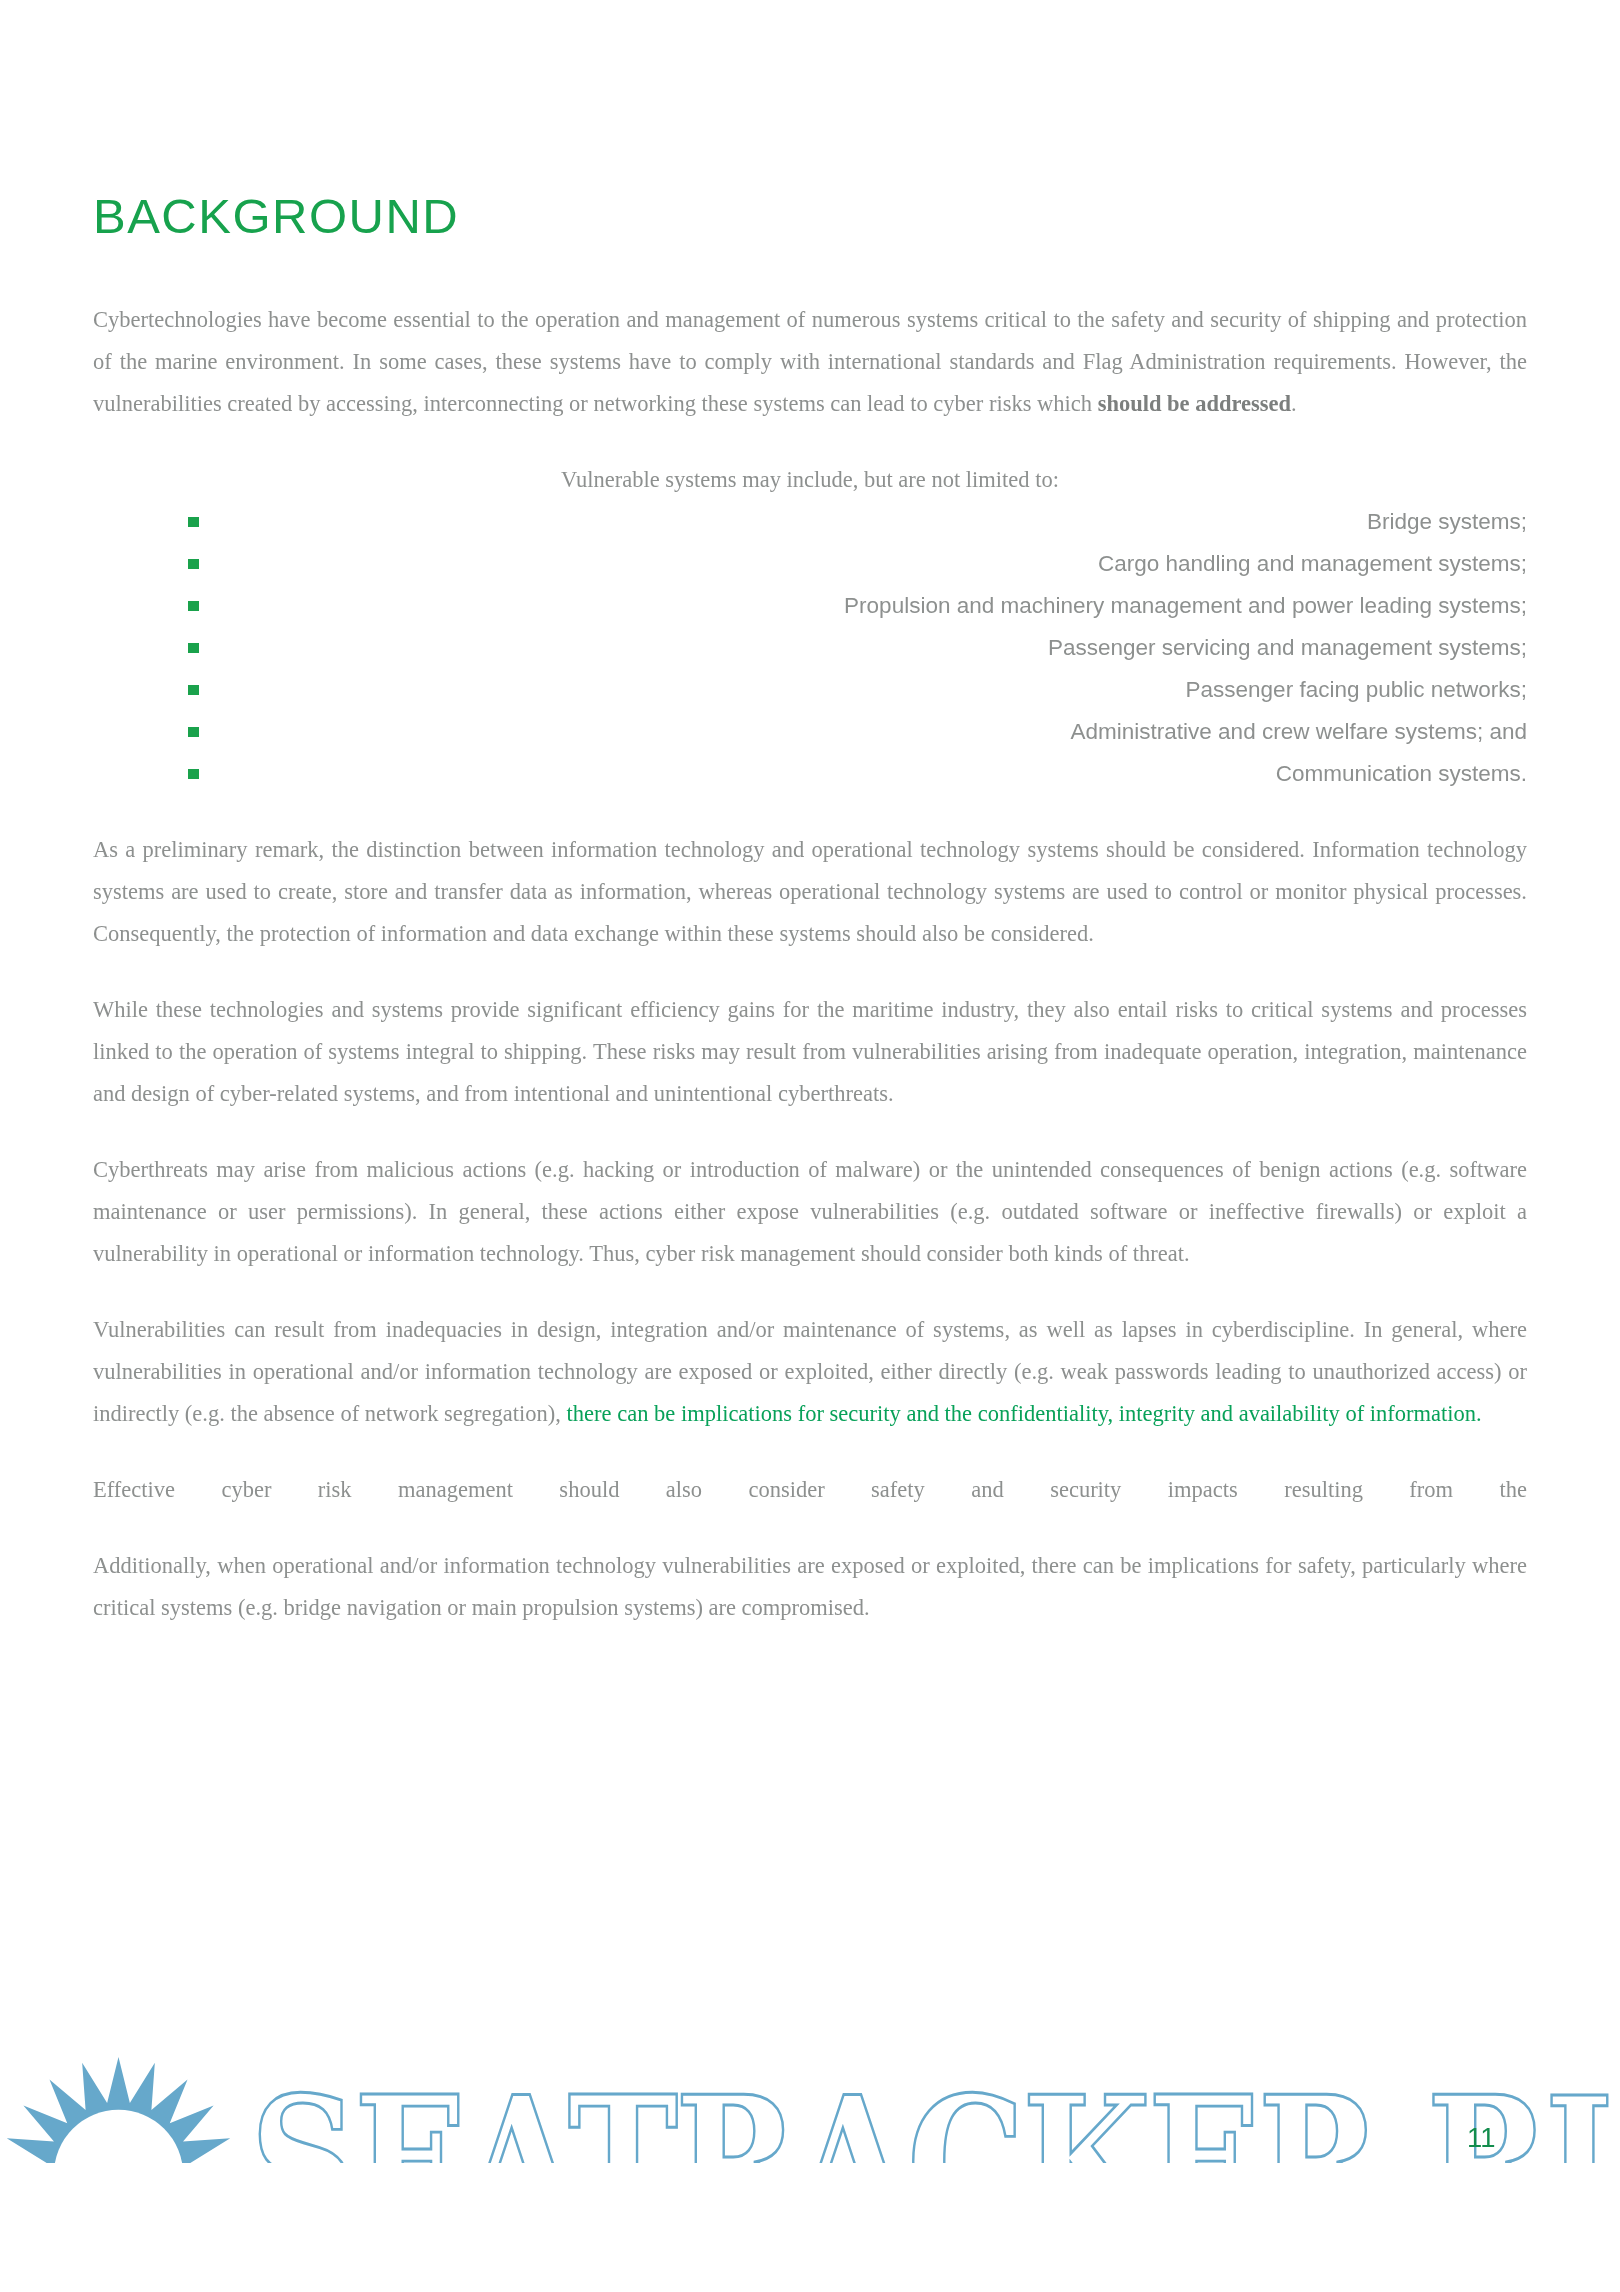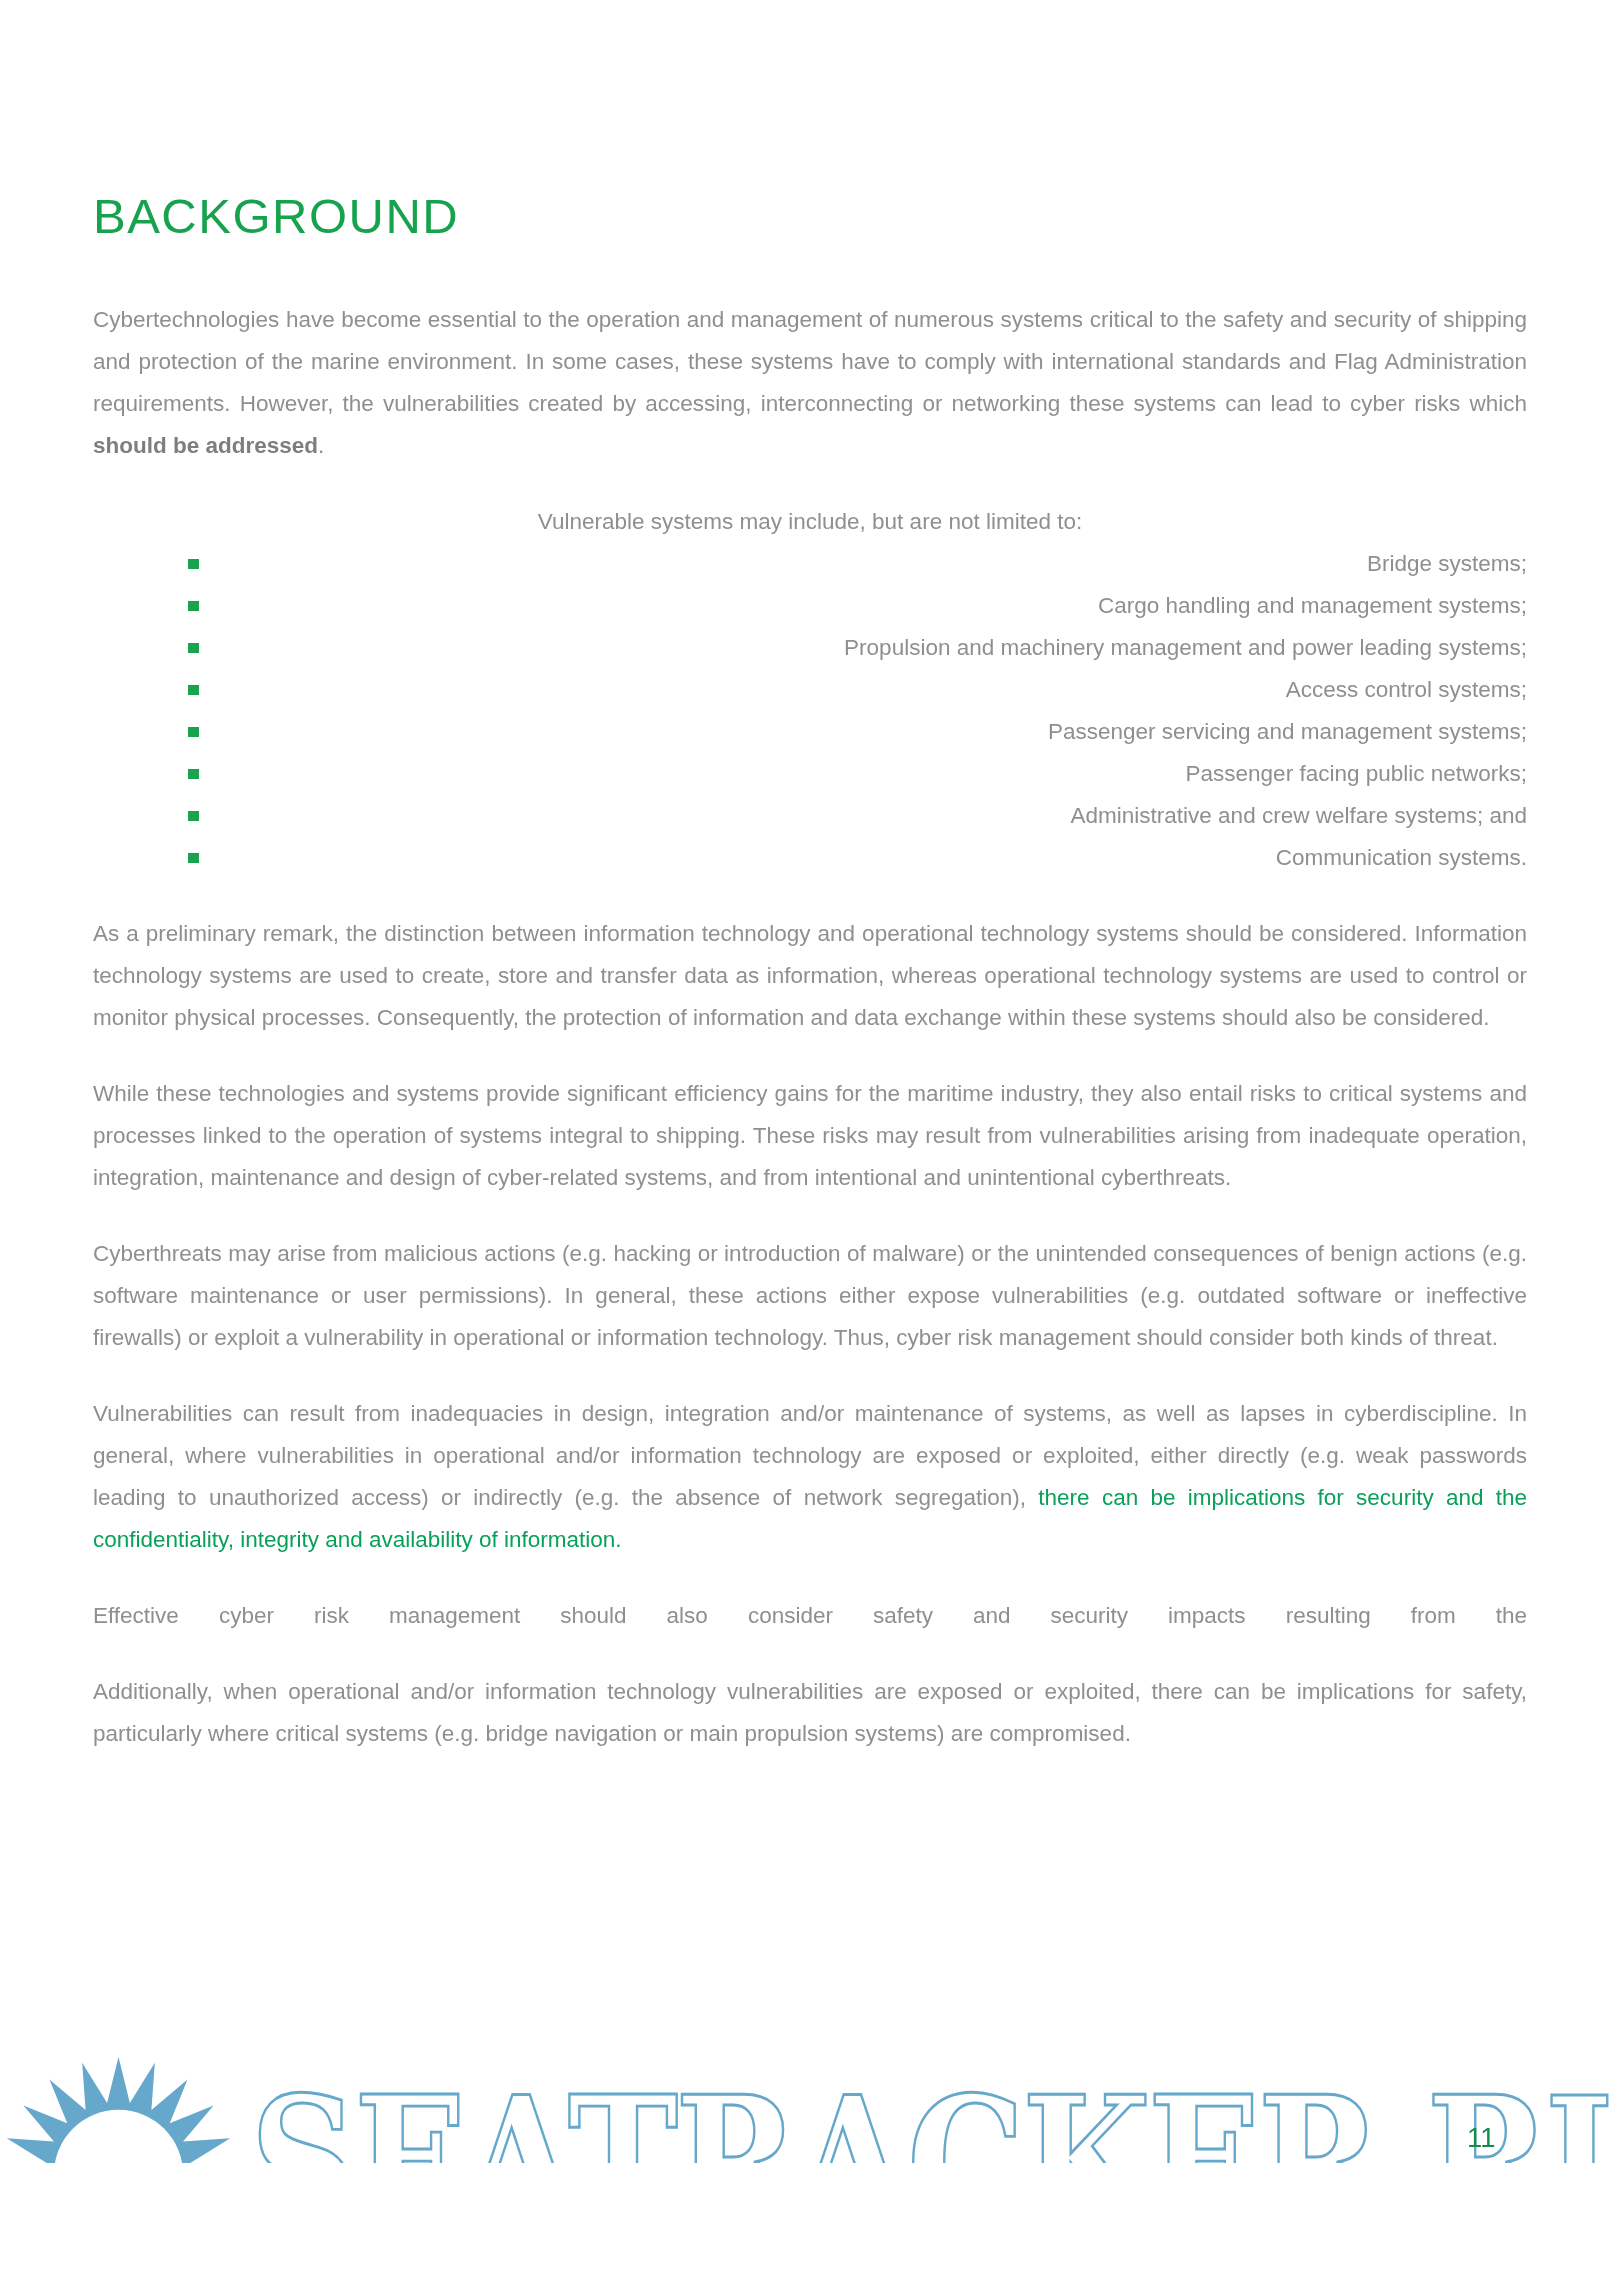--- a/index.html
+++ b/index.html
@@ -25,20 +25,21 @@
     font-weight: 400;
     letter-spacing: 1.5px;
     color: #17a24d;
   }
   p.body-para {
     color: #8d908f;
     font-size: 22.5px;
     line-height: 42px;
     text-align: justify;
     margin-top: 34px;
+    font-family: Liberation Serif, serif;
   }
   p.first-para { margin-top: 57px; }
   p.body-para strong { font-weight: 700; color: #7c7f7e; }
   p.intro-line { text-align: center; }
   ul.bullet-list {
     list-style: none;
     margin: 0;
     text-align: right;
   }
   ul.bullet-list li {
@@ -104,21 +105,20 @@
     <h1 class="doc-heading">BACKGROUND</h1>
 
     <p class="body-para first-para"><span>Cybertechnologies have become essential to the operation and management of numerous systems critical to the safety and security of shipping and protection of the marine environment. In some cases, these systems have to comply with international standards and Flag Administration requirements. However, the vulnerabilities created by accessing, interconnecting or networking these systems can lead to cyber risks which </span><strong>should be addressed</strong><span>.</span></p>
 
     <p class="body-para intro-line">Vulnerable systems may include, but are not limited to:</p>
 
     <ul class="bullet-list">
       <li><span class="bullet-square"></span><span>Bridge systems;</span></li>
       <li><span class="bullet-square"></span><span>Cargo handling and management systems;</span></li>
       <li><span class="bullet-square"></span><span>Propulsion and machinery management and power leading systems;</span></li>
-      <li><span class="bullet-square"></span><span>Access control systems;</span></li>
       <li><span class="bullet-square"></span><span>Passenger servicing and management systems;</span></li>
       <li><span class="bullet-square"></span><span>Passenger facing public networks;</span></li>
       <li><span class="bullet-square"></span><span>Administrative and crew welfare systems; and</span></li>
       <li><span class="bullet-square"></span><span>Communication systems.</span></li>
     </ul>
 
     <p class="body-para">As a preliminary remark, the distinction between information technology and operational technology systems should be considered. Information technology systems are used to create, store and transfer data as information, whereas operational technology systems are used to control or monitor physical processes. Consequently, the protection of information and data exchange within these systems should also be considered.</p>
 
     <p class="body-para">While these technologies and systems provide significant efficiency gains for the maritime industry, they also entail risks to critical systems and processes linked to the operation of systems integral to shipping. These risks may result from vulnerabilities arising from inadequate operation, integration, maintenance and design of cyber-related systems, and from intentional and unintentional cyberthreats.</p>
 

